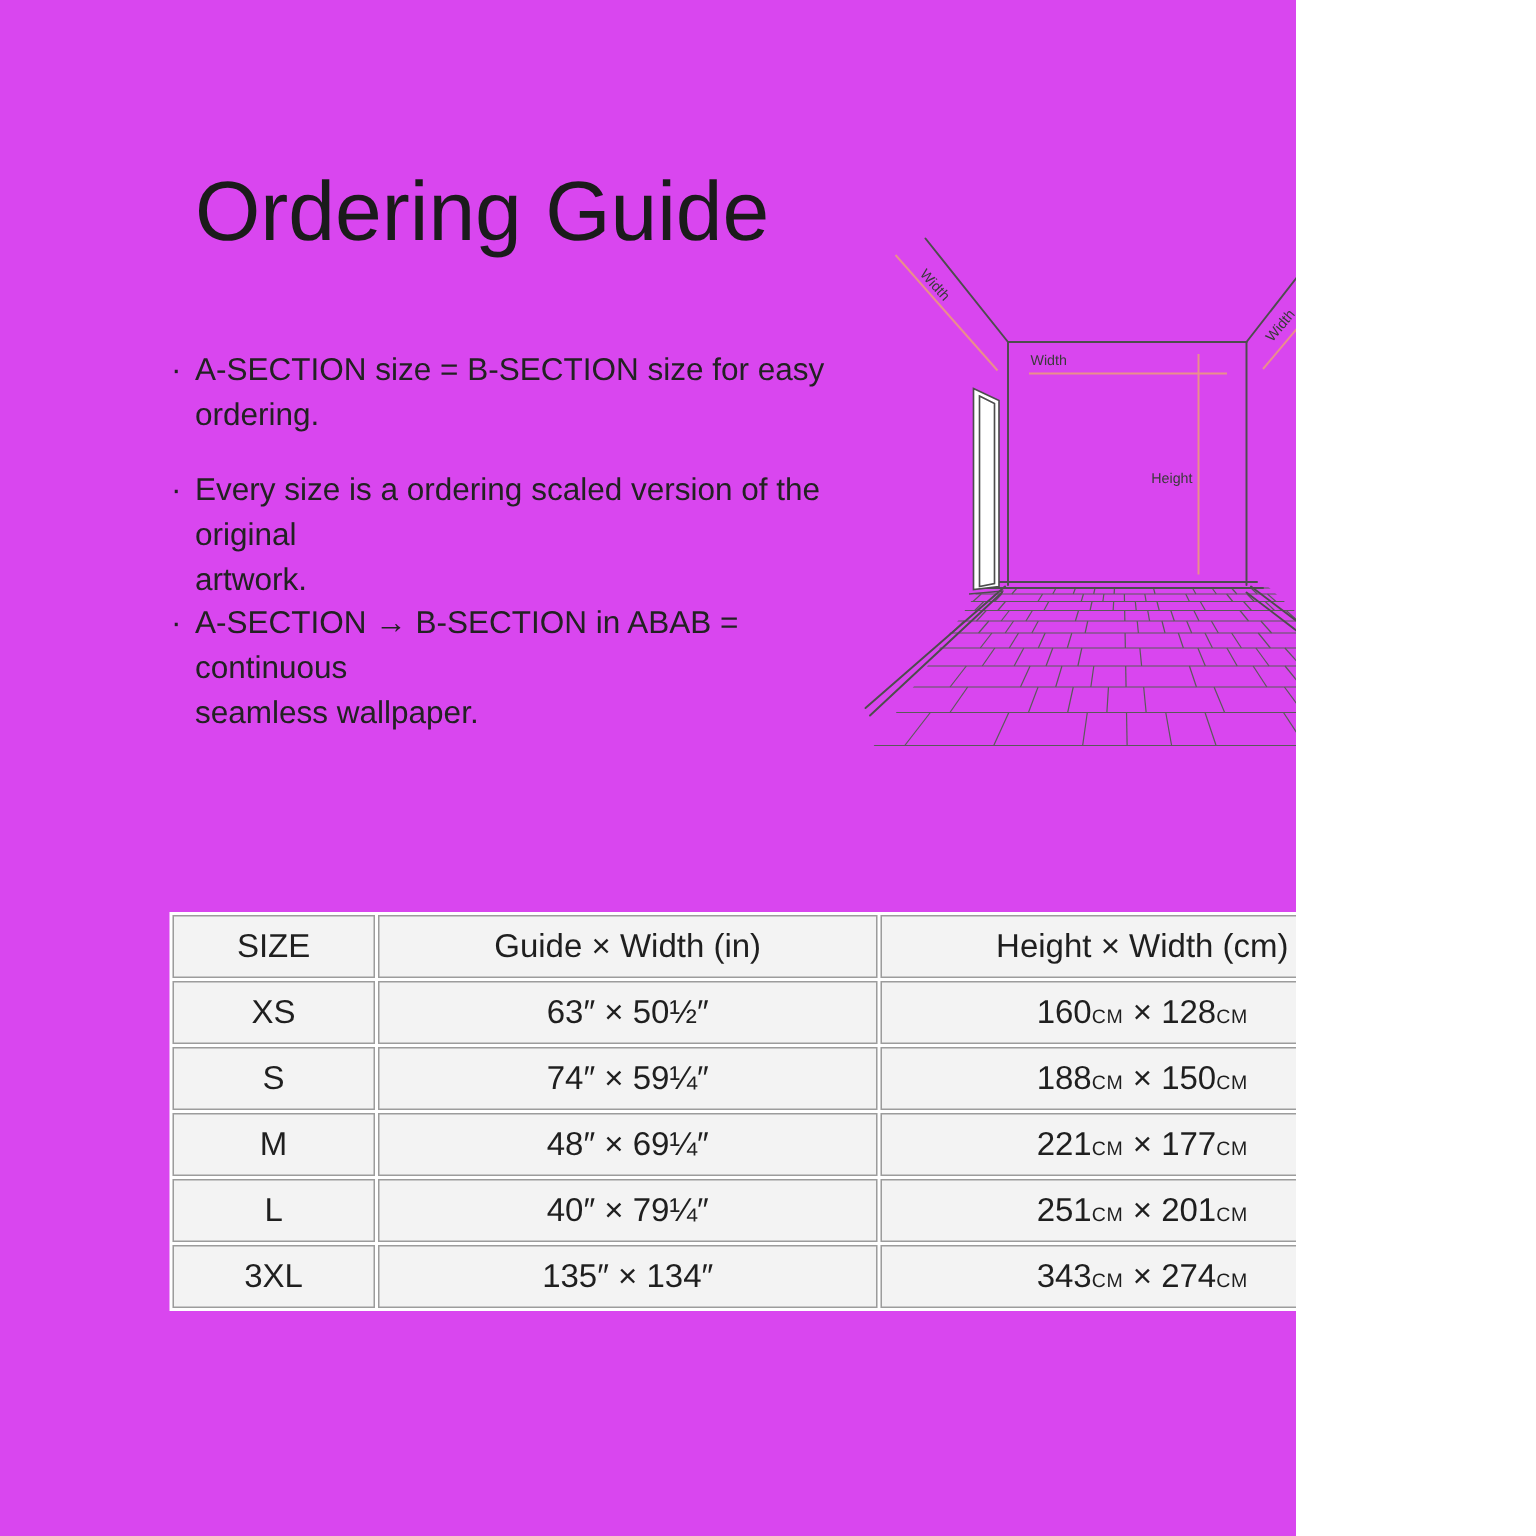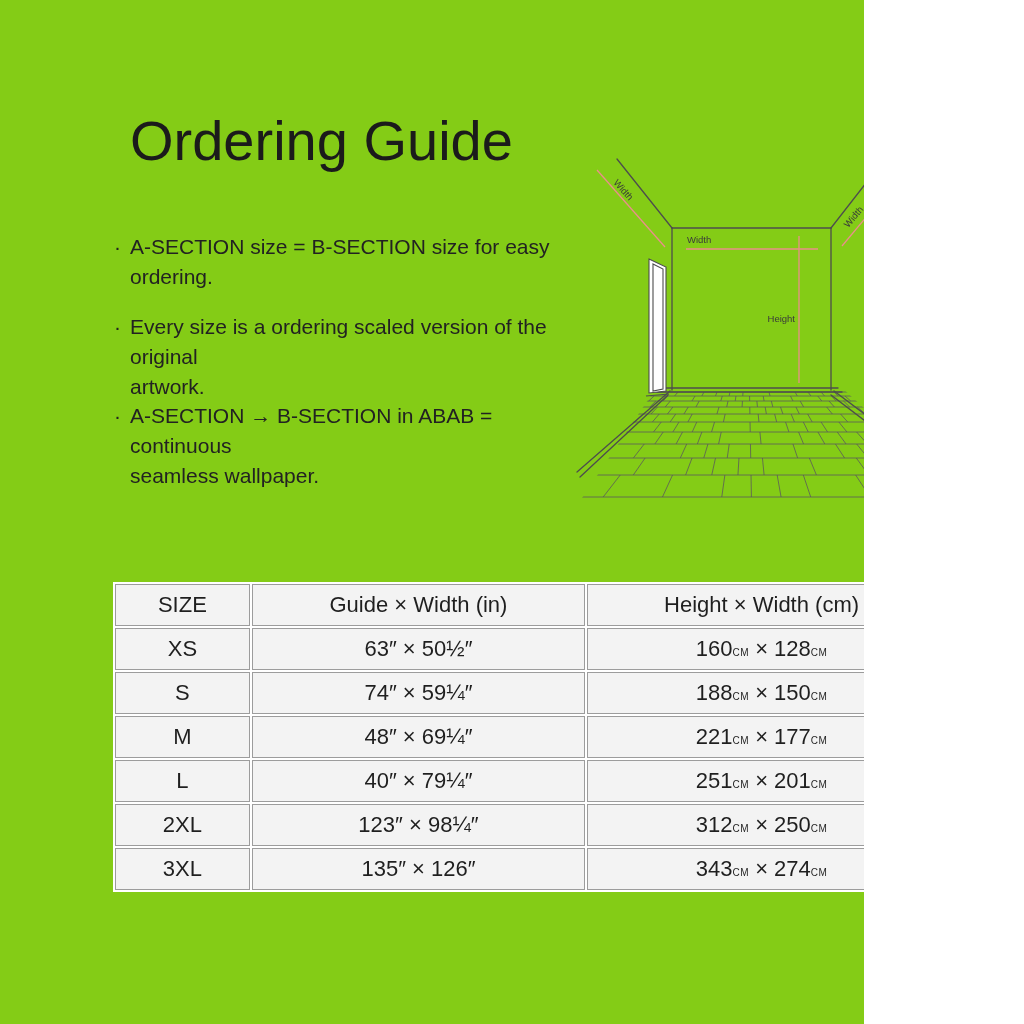--- a/index.html
+++ b/index.html
@@ -1,47 +1,47 @@
 <!DOCTYPE html>
 <html style="--accent-red: #ea8f8b; --line: #4d4d4d; --floor-line: #5a5a5a; --table-border: #9c9c9c; --cell-bg: #f3f3f3; --text: #1e1e1e;"><head>
 <meta charset="utf-8">
 <style>
   html,body{margin:0;padding:0;background:#fff;}
   .page{
-    position:relative;width:864px;height:1024px;background:#84cc16;overflow:hidden;
+    position:relative;width:864px;height:1024px;background:#d946ef;overflow:hidden;
     font-family:"Liberation Sans","DejaVu Sans",sans-serif;color:var(--text,#1e1e1e);
   }
   .title{
     position:absolute;left:130px;top:110px;font-size:56px;line-height:1.1;
     font-weight:400;color:#1b1b1b;letter-spacing:0px;margin:0;
   }
   .bullets{position:absolute;left:114px;top:0;width:480px;}
   .bullet{position:absolute;display:flex;align-items:flex-start;font-size:21px;line-height:30px;color:#222;}
   .bullet .dot{width:16px;flex:0 0 16px;text-align:left;font-size:21px;}
   .bullet .btext{white-space:pre-line;}
   .b1{top:232px;}
   .b2{top:312px;}
   .b3{top:401px;}
 
   .room-svg{position:absolute;left:545px;top:128px;}
   .room-svg line, .room-svg path, .room-svg polyline{vector-effect:non-scaling-stroke;}
   .ill-label{font-family:"Liberation Sans","DejaVu Sans",sans-serif;font-size:9.5px;fill:#3a3a3a;}
 
   .size-table{
-    position:absolute;left:113px;top:582px;width:825px;
+    position:absolute;left:113px;top:608px;width:825px;
     border-collapse:separate;border-spacing:2px;table-layout:fixed;
     background:#ffffff;
   }
   .size-table th,.size-table td{
     background:var(--cell-bg,#f3f3f3);
     border:1px solid var(--table-border,#9c9c9c);
     height:40px;text-align:center;vertical-align:middle;
     font-size:22px;font-weight:400;color:#1f1f1f;padding:0;
   }
-  .size-table .u{font-size:10px;letter-spacing:.5px;}
+  .size-table .u{font-size:13px;letter-spacing:.5px;}
   .col-size{width:16.5%;}
   .col-in{width:40.8%;}
   .col-cm{width:42.7%;}
 </style>
 </head>
 <body>
 
 <div class="page">
 
   <h1 class="title">Ordering Guide</h1>
@@ -375,25 +375,20 @@
           <td>M</td>
           <td>48″ × 69¼″</td>
           <td>221<span class="u">CM</span> × 177<span class="u">CM</span></td>
         </tr>
         <tr>
           <td>L</td>
           <td>40″ × 79¼″</td>
           <td>251<span class="u">CM</span> × 201<span class="u">CM</span></td>
         </tr>
         <tr>
-          <td>2XL</td>
-          <td>123″ × 98¼″</td>
-          <td>312<span class="u">CM</span> × 250<span class="u">CM</span></td>
-        </tr>
-        <tr>
           <td>3XL</td>
-          <td>135″ × 126″</td>
+          <td>135″ × 134″</td>
           <td>343<span class="u">CM</span> × 274<span class="u">CM</span></td>
         </tr>
       </tbody>
   </table>
 
 </div>
 
 </body></html>

